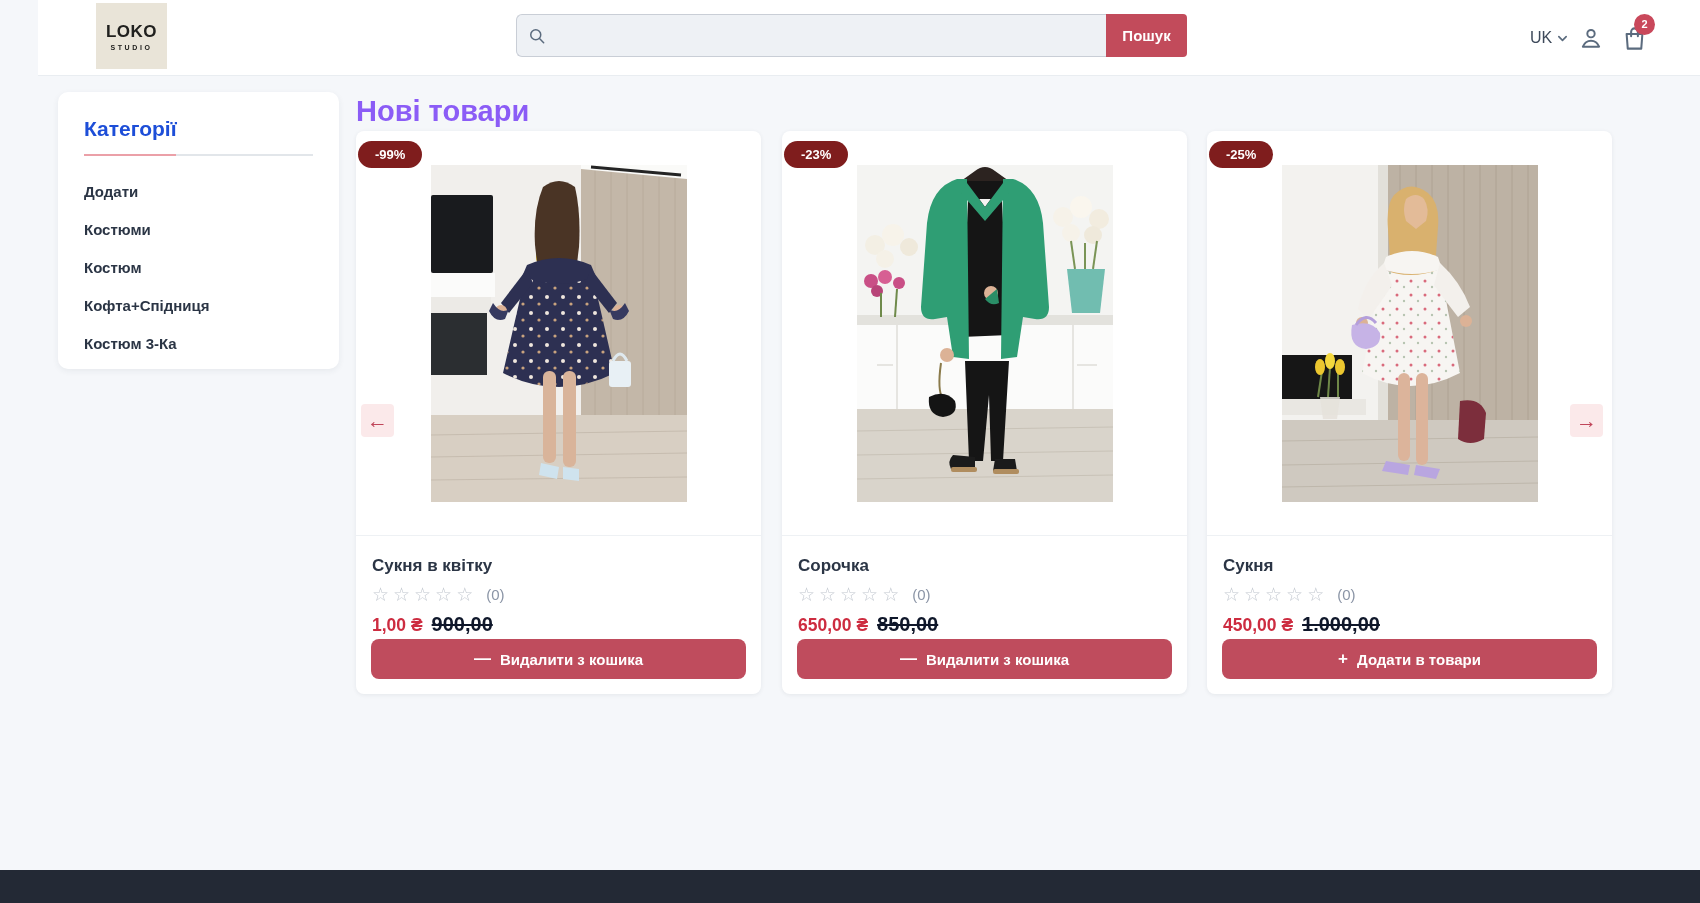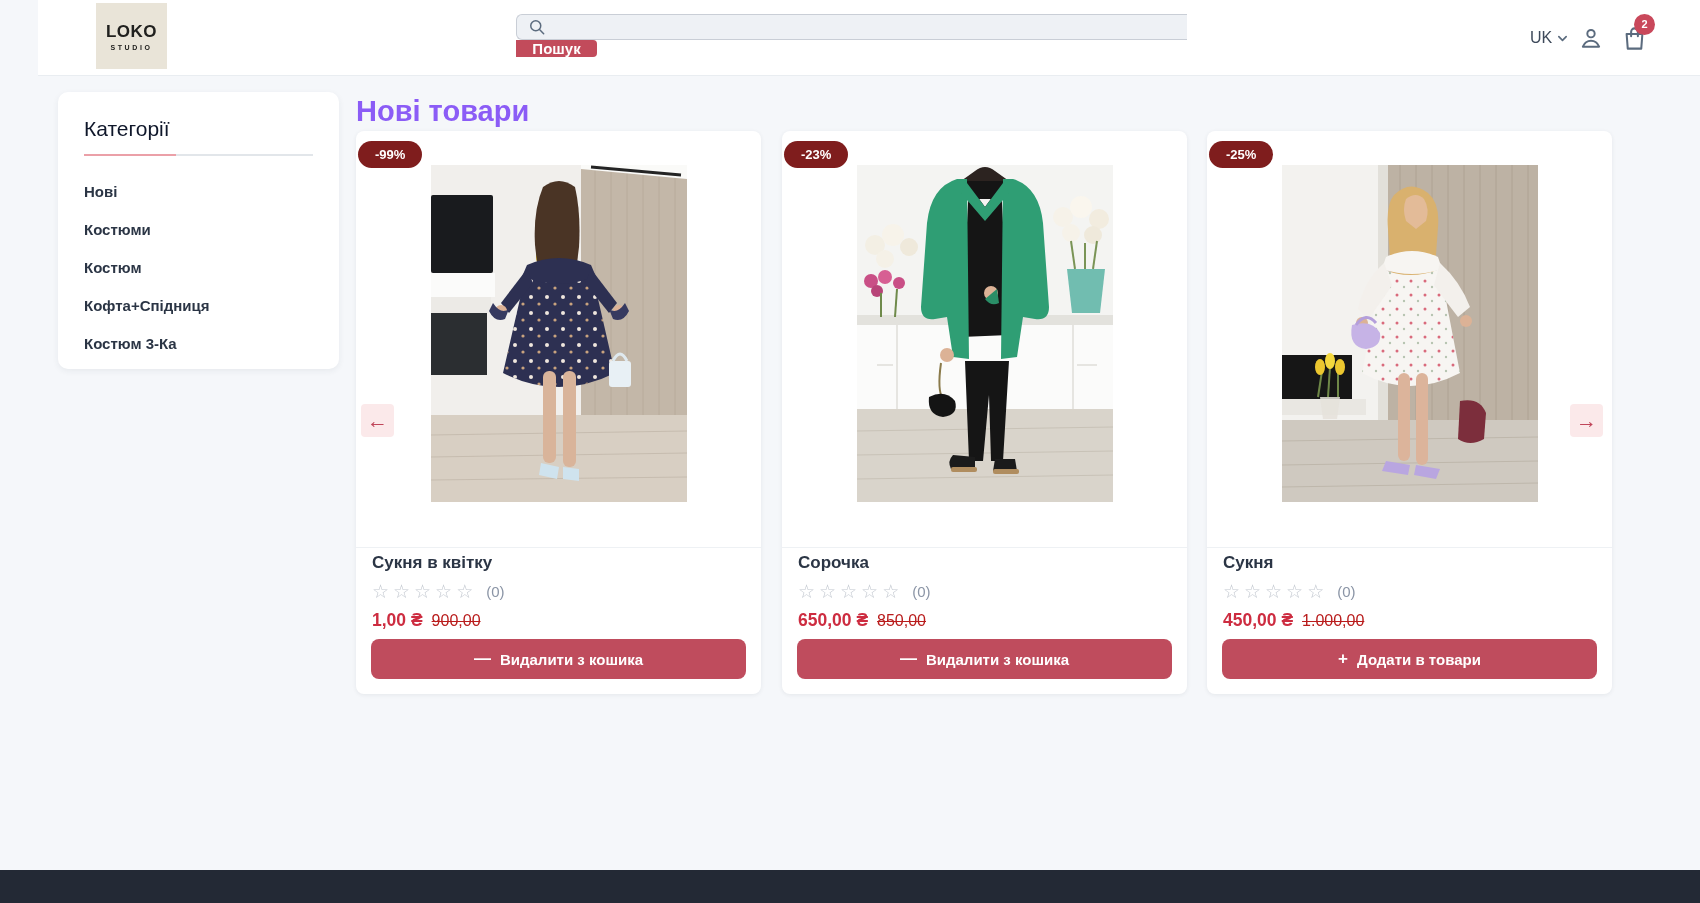--- a/index.html
+++ b/index.html
@@ -11,61 +11,61 @@
     color:#2b3545;
   }
 
   
   .header { position:absolute; top:0; left:0; width:1700px; height:76px; background:#fff; border-bottom:1px solid #e9edf1; z-index:5;margin-left:38px; }
   .logo { position:absolute; left:58px; top:3px; width:71px; height:66px; background:#e9e4d8;
           display:flex; flex-direction:column; align-items:center; justify-content:center; color:#20201e; cursor:pointer; }
   .logo .l1 { font-size:17px; font-weight:bold; letter-spacing:.5px; }
   .logo .l2 { font-size:7px; letter-spacing:2.6px; margin-top:2px; font-weight:bold; }
 
-  .search { position:absolute; left:478px; top:14px; width:671px; height:43px; display:flex;flex-direction:column; }
+  .search { position:absolute; left:478px; top:14px; width:671px; height:43px; display:flex; }
   .search-box { flex:1; display:flex; align-items:center; background:#eef1f5; border:1px solid #c9ced6; border-right:none; border-radius:6px 0 0 6px; padding:0 10px; }
   .search-box input { border:none; background:transparent; outline:none; flex:1; font-size:15px; color:#2b3545; }
   .search-btn { width:81px; background:#c24b5b; color:#fff; font-weight:bold; font-size:15px; border:none; border-radius:0 4px 4px 0; cursor:pointer; }
 
   .lang { position:absolute; left:1492px; top:0; height:76px; display:flex; align-items:center; gap:5px; color:#3e4a5b; font-size:16px; cursor:pointer; }
   .hdr-ic { position:absolute; top:0; height:76px; display:flex; align-items:center; cursor:pointer; }
   .acct { left:1540px; }
   .cartw { left:1583px; }
   .cart-wrap { position:relative; }
   .cart-badge { position:absolute; left:13px; top:-11px; width:21px; height:21px; border-radius:50%; background:#c9485b; color:#fff; font-size:11px; font-weight:bold; display:flex; align-items:center; justify-content:center; }
 
   
   .sidebar { position:absolute; left:58px; top:92px; width:281px; height:277px; background:#fff; border-radius:10px;
              box-shadow:0 2px 6px rgba(40,50,70,.07); padding:25px 26px; }
-  .sidebar-title { font-size:21px; font-weight:normal; color:#0f172a; }
+  .sidebar-title { font-size:21px; font-weight:bold; color:#1d4ed8; }
   .sidebar-rule { margin-top:13px; height:2px; background:linear-gradient(to right,#eba0a8 0 40%,#e2e6ea 40% 100%); }
   .cat-list { margin-top:27px; list-style:none; }
   .cat-list li { margin-bottom:20px; }
   .cat-list a { font-size:15px; font-weight:bold; color:#2b3545; text-decoration:none; cursor:pointer; }
 
   
   .page-title { position:absolute; left:356px; top:95px; font-size:29px; font-weight:bold; color:#8b5cf6; }
 
   .card { position:absolute; top:131px; width:405px; height:563px; background:#fff; border-radius:8px; box-shadow:0 1px 4px rgba(40,50,70,.08); }
   .card.c1 { left:356px; } .card.c2 { left:782px; } .card.c3 { left:1207px; }
 
   .badge { position:absolute; top:10px; left:2px; background:#7f1d1d; color:#fff; font-size:13px; font-weight:bold;
            padding:6px 17px; border-radius:999px; z-index:2; }
 
   .media { height:404px; display:flex; justify-content:center; align-items:flex-start; padding-top:34px; }
   .media svg { width:256px; height:337px; display:block; }
 
-  .info { border-top:1px solid #eef1f4; padding:5px 16px 0;margin-top:12px; }
+  .info { border-top:1px solid #eef1f4; padding:20px 16px 0; }
   .pname { font-size:17px; font-weight:bold; color:#2b3545; cursor:pointer; }
   .rating { margin-top:9px; display:flex; align-items:center; gap:9px; }
   .stars { color:#c3c8d0; font-size:19px; letter-spacing:4px; line-height:1; }
   .rcount { color:#8b95a6; font-size:15px; }
   .prices { margin-top:9px; display:flex; align-items:baseline; }
   .price-new { color:#cd2c40; font-weight:bold; font-size:17.5px; }
-  .price-old { color:#b91c1c; font-size:16px; text-decoration:line-through; margin-left:9px; font-weight:400; }
+  .price-old { color:#0f172a; font-size:20px; text-decoration:line-through; margin-left:9px; font-weight:700; }
 
   .cart-btn { position:absolute; left:15px; right:15px; bottom:15px; height:40px; background:#bf4c5d; color:#fff; border:none;
               border-radius:8px; font-weight:bold; font-size:15px; font-family:inherit; display:flex; align-items:center; justify-content:center; gap:9px; cursor:pointer; }
   .cart-btn .bicon { font-size:17px; font-weight:bold; }
 
   .arrow { position:absolute; top:404px; width:33px; height:33px; background:#fbe9ea; border-radius:4px; display:flex;
            align-items:center; justify-content:center; color:#c0465a; font-size:21px; cursor:pointer; z-index:3; }
   .arrow-left { left:361px; } .arrow-right { left:1570px; }
 
   .footer { position:absolute; top:870px; left:0; width:1700px; height:33px; background:#232935; }
@@ -120,21 +120,21 @@
         </svg>
       <span class="cart-badge">2</span>
     </span>
   </div>
 </div>
 
 <aside class="sidebar">
   <div class="sidebar-title">Категорії</div>
   <div class="sidebar-rule"></div>
   <ul class="cat-list">
-    <li><a>Нові</a></li>
+    <li><a>Додати</a></li>
     <li><a>Костюми</a></li>
     <li><a>Костюм</a></li>
     <li><a>Кофта+Спідниця</a></li>
     <li><a>Костюм 3-Ка</a></li>
   </ul>
 </aside>
 
 <h1 class="page-title">Нові товари</h1>
 
 <div class="arrow arrow-left">

